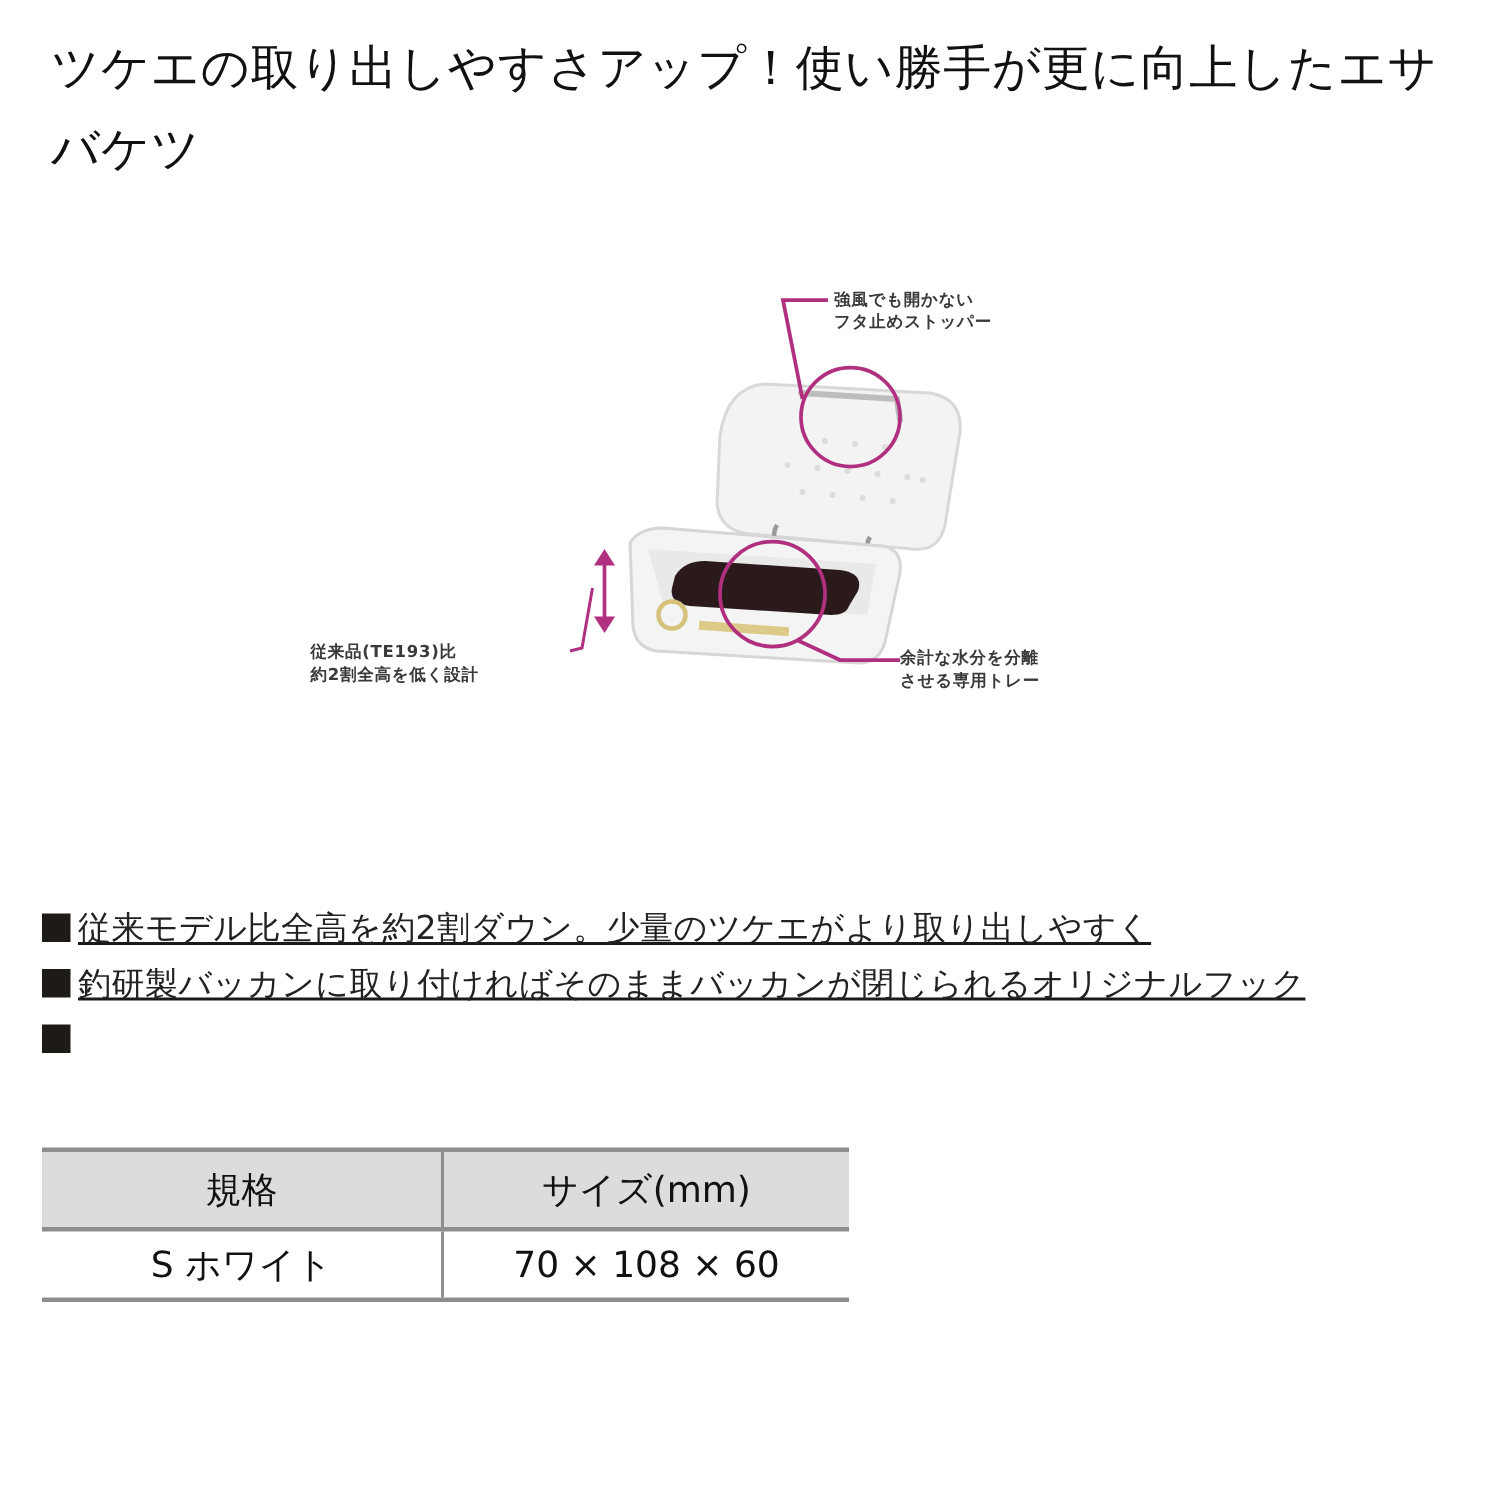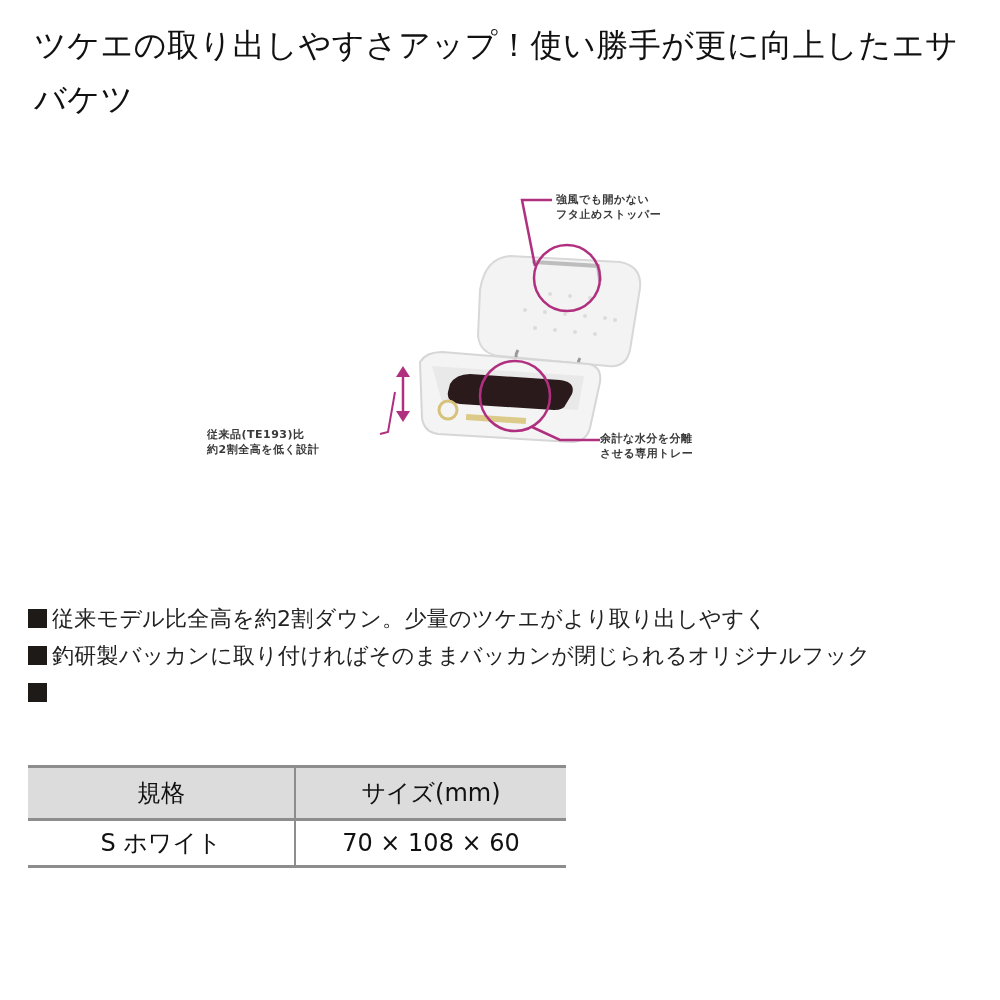--- a/index.html
+++ b/index.html
@@ -11,21 +11,21 @@
     font-size: 32px; line-height: 54px; letter-spacing: 0.5px; color: #111;
   }
 
   .figure { position: absolute; left: 180px; top: 170px; width: 620px; height: 320px; }
   .figure svg { position: absolute; left: 0; top: 0; }
   .callout {
     position: absolute; font-size: 11px; line-height: 15px; font-weight: bold;
     color: #3a3a3a; letter-spacing: 0.5px; white-space: nowrap;
   }
 
-  .features { position: absolute; left: 28px; top: 600px; width: 960px; }
+  .features { position: absolute; left: 28px; top: 600px; width: 960px; text-decoration: underline; }
   .feature {
     display: flex; align-items: center; height: 37px;
     font-size: 22px; color: #222; white-space: nowrap; letter-spacing: 0.3px;
   }
   .bullet { width: 19px; height: 19px; background: #1e1a18; margin-right: 5px; flex: none; }
 
   .spec-table {
     position: absolute; left: 28px; top: 765px; width: 538px;
     border-collapse: collapse; font-size: 24px; color: #111;
   }

